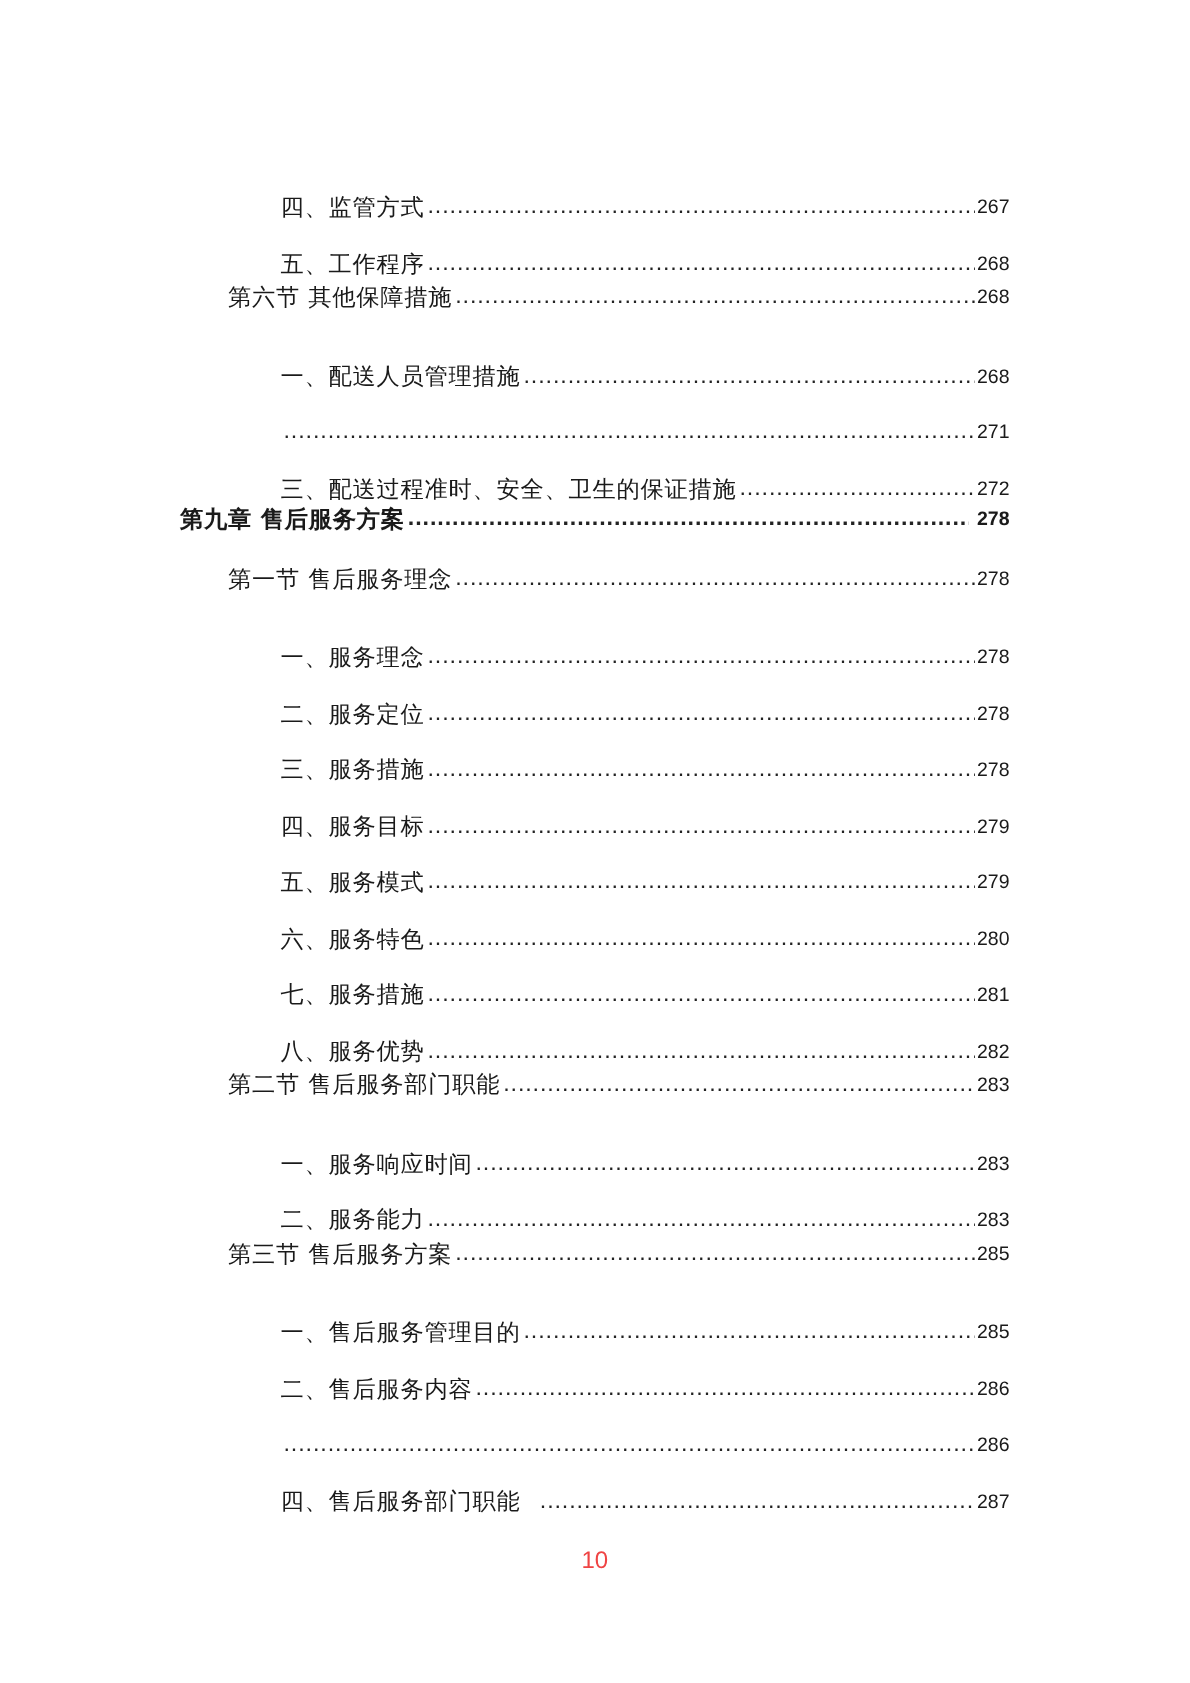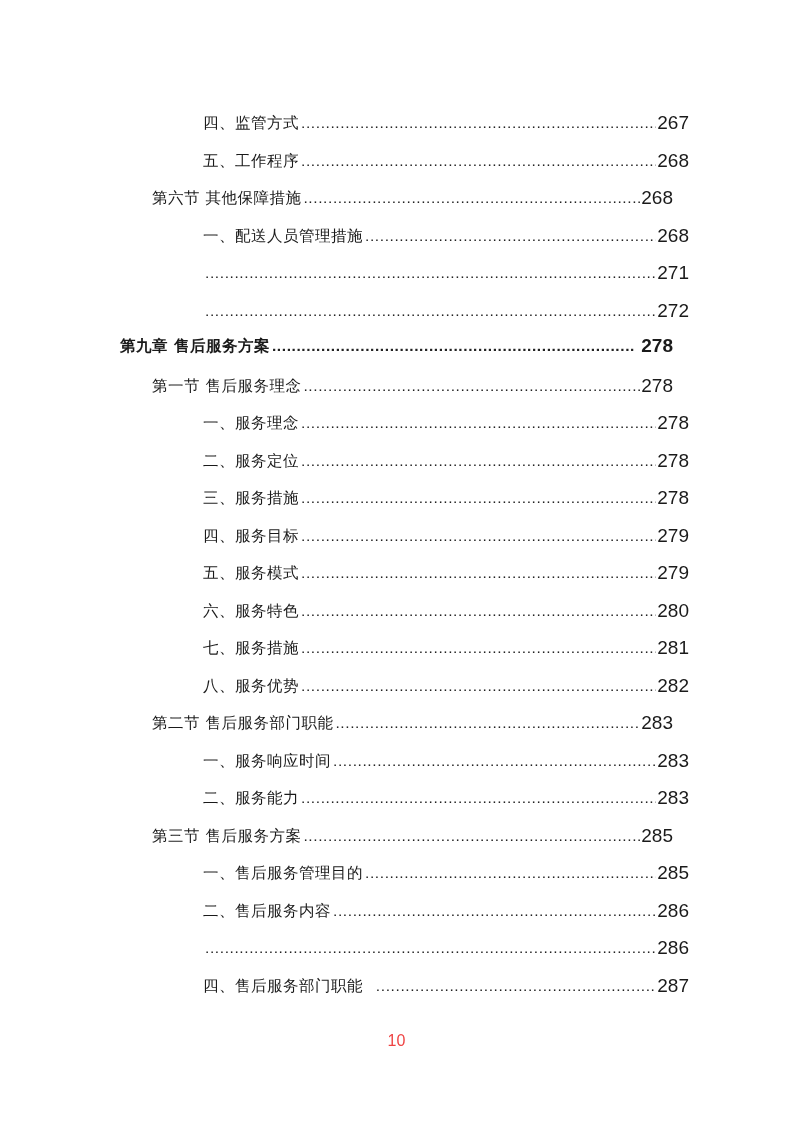--- a/index.html
+++ b/index.html
@@ -6,26 +6,26 @@
   body { width: 793px; height: 1122px; position: relative; overflow: hidden;
          font-family: "DejaVu Serif", "Liberation Serif", serif; color: #1a1a1a; }
   .toc { position: absolute; left: 0; top: 101px; width: 793px; }
   .row { position: absolute; height: 24px; display: flex; align-items: flex-end;
          font-size: 15.5px; line-height: 20px; white-space: nowrap; }
   .row .label { flex: 0 0 auto; letter-spacing: 0.5px; }
   .row .dots { flex: 1 1 auto; overflow: hidden; margin: 0 1px 0 2px;
                font-family: "Liberation Sans", sans-serif; color: #222;
                letter-spacing: 0.6px; }
   .row .page { flex: 0 0 auto; font-family: "Liberation Sans", sans-serif;
-               font-size: 19px; }
+               font-size: 13px; }
   .row.l1 { left: 120px; width: 553px; font-weight: bold; align-items: center; }
   .row.l1 .label { font-family: "DejaVu Sans", sans-serif; font-weight: bold; }
   .row.l1 .page { font-weight: bold; margin-left: 4px; }
   .row.l2 { left: 152px; width: 521px; }
-  .row.l3 { left: 203px; width: 486px; }
+  .row.l3 { left: 187px; width: 486px; margin-top: 15px; }
   .pagenum { position: absolute; top: 1032px; left: 0; width: 793px; text-align: center;
              font-family: "Liberation Sans", sans-serif; font-size: 16px; color: #ef4444; }
 </style>
 </head>
 <body>
 
 <div class="toc">
   <div class="row l3" style="top:8px">
       <span class="label">四、监管方式</span>
       <span class="dots">......................................................................................................................................................</span>
@@ -44,20 +44,21 @@
   <div class="row l3" style="top:120.5px">
       <span class="label">一、配送人员管理措施</span>
       <span class="dots">......................................................................................................................................................</span>
       <span class="page">268</span>
     </div>
   <div class="row l3" style="top:158px">
       <span class="dots">......................................................................................................................................................</span>
       <span class="page">271</span>
     </div>
   <div class="row l3" style="top:195.5px">
+      <span class="label">三、配送过程准时、安全、卫生的保证措施</span>
       <span class="dots">......................................................................................................................................................</span>
       <span class="page">272</span>
     </div>
   <div class="row l1" style="top:233px">
       <span class="label">第九章  售后服务方案</span>
       <span class="dots">......................................................................................................................................................</span>
       <span class="page">278</span>
     </div>
   <div class="row l2" style="top:270.5px">
       <span class="label">第一节  售后服务理念</span>

